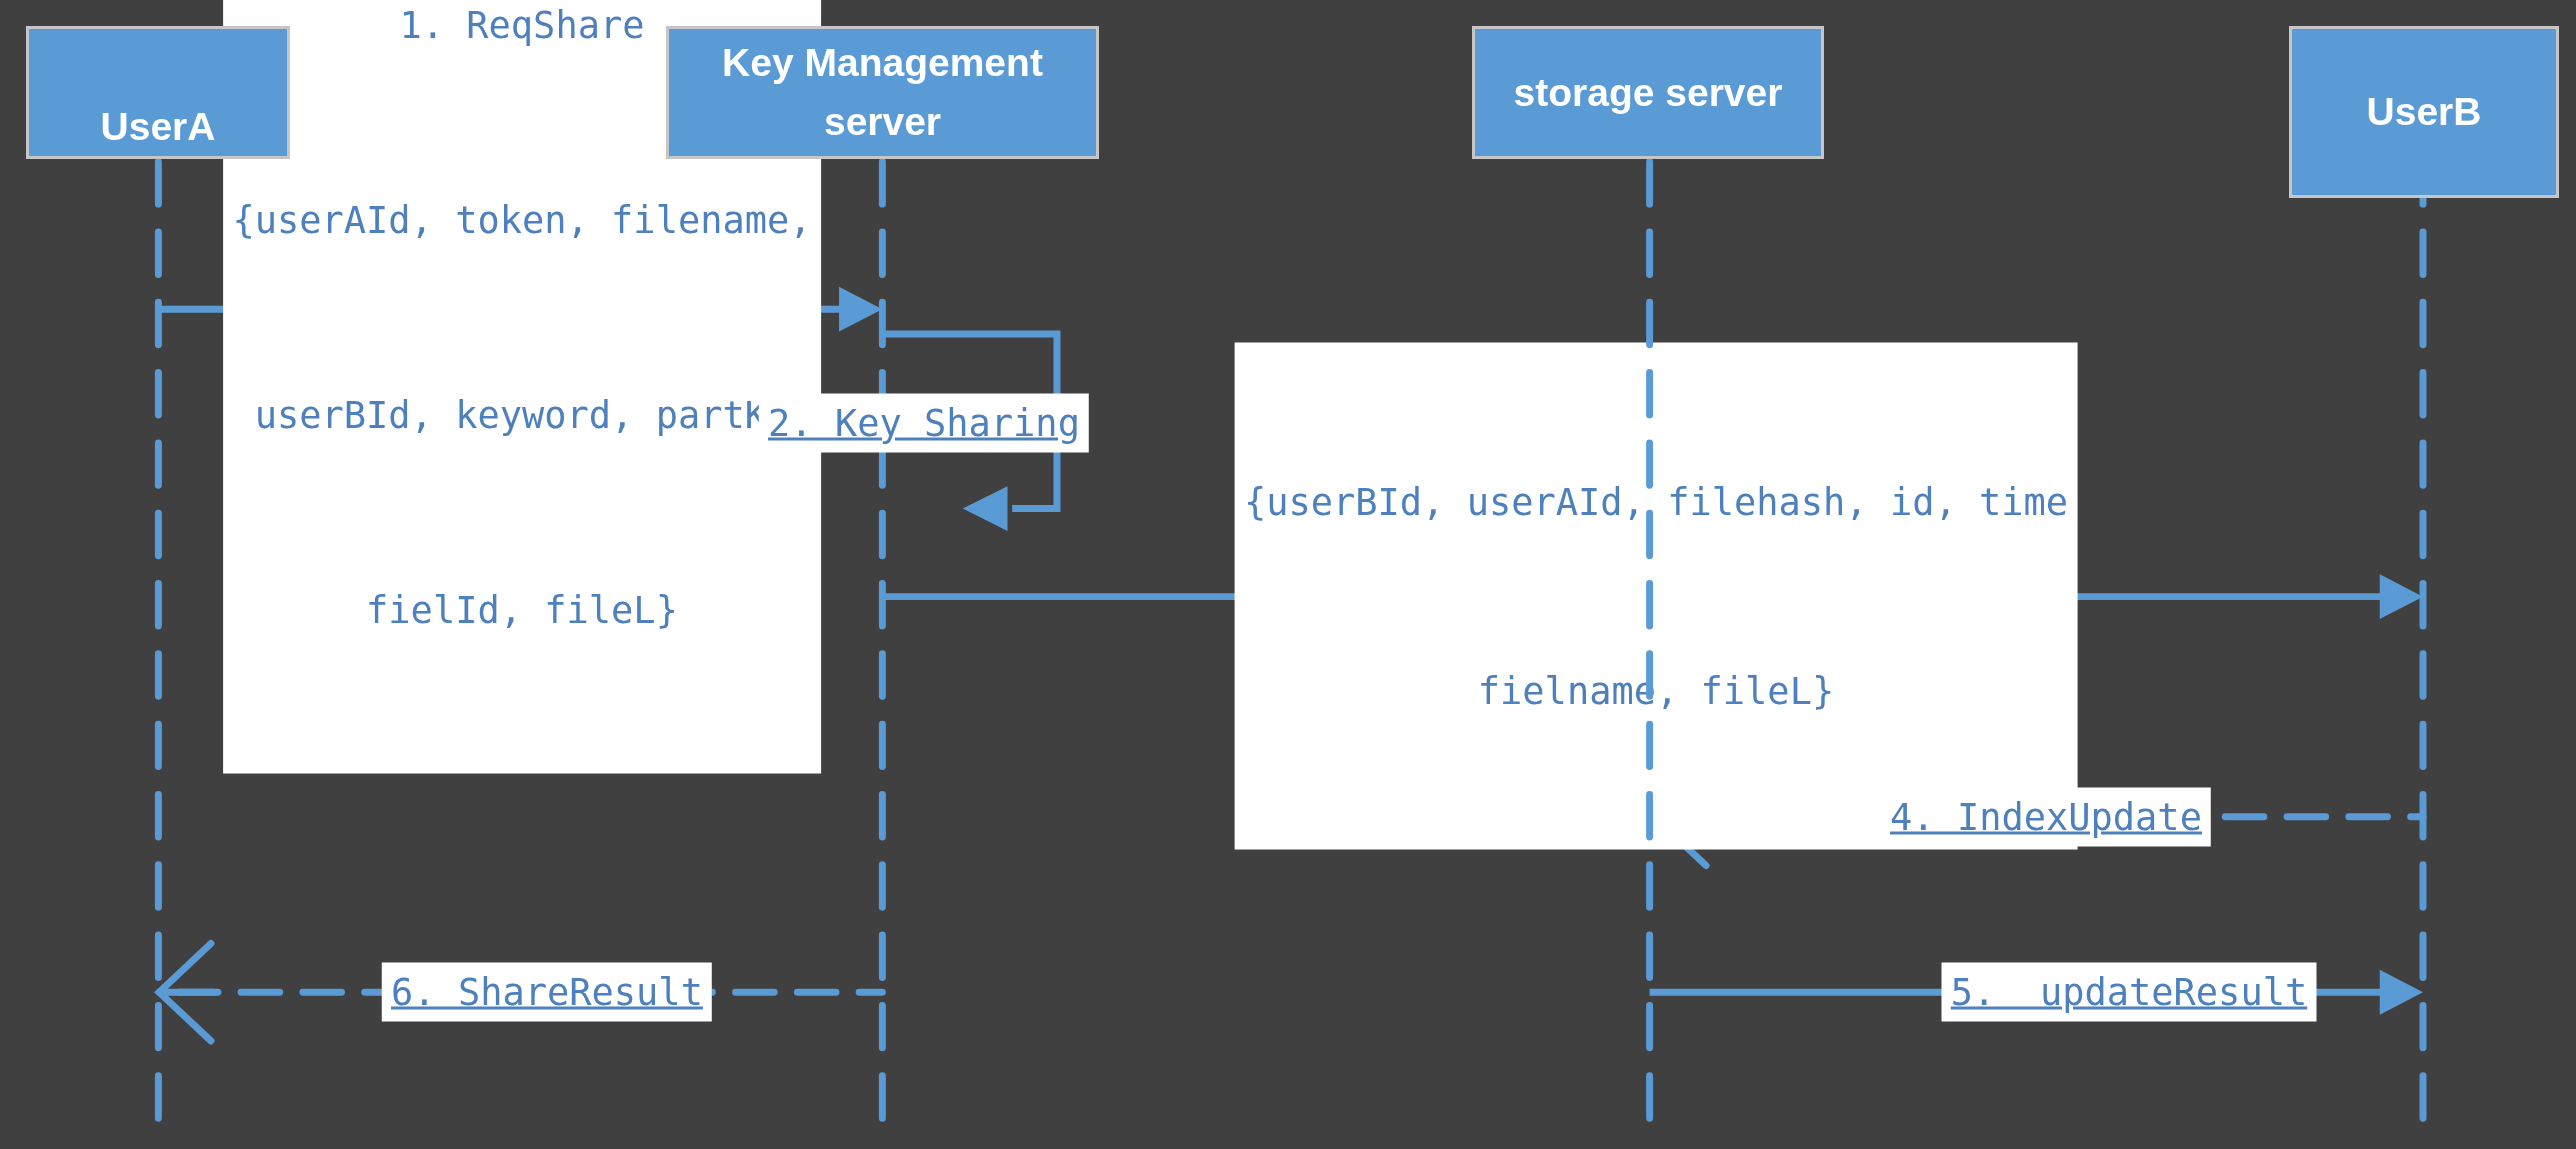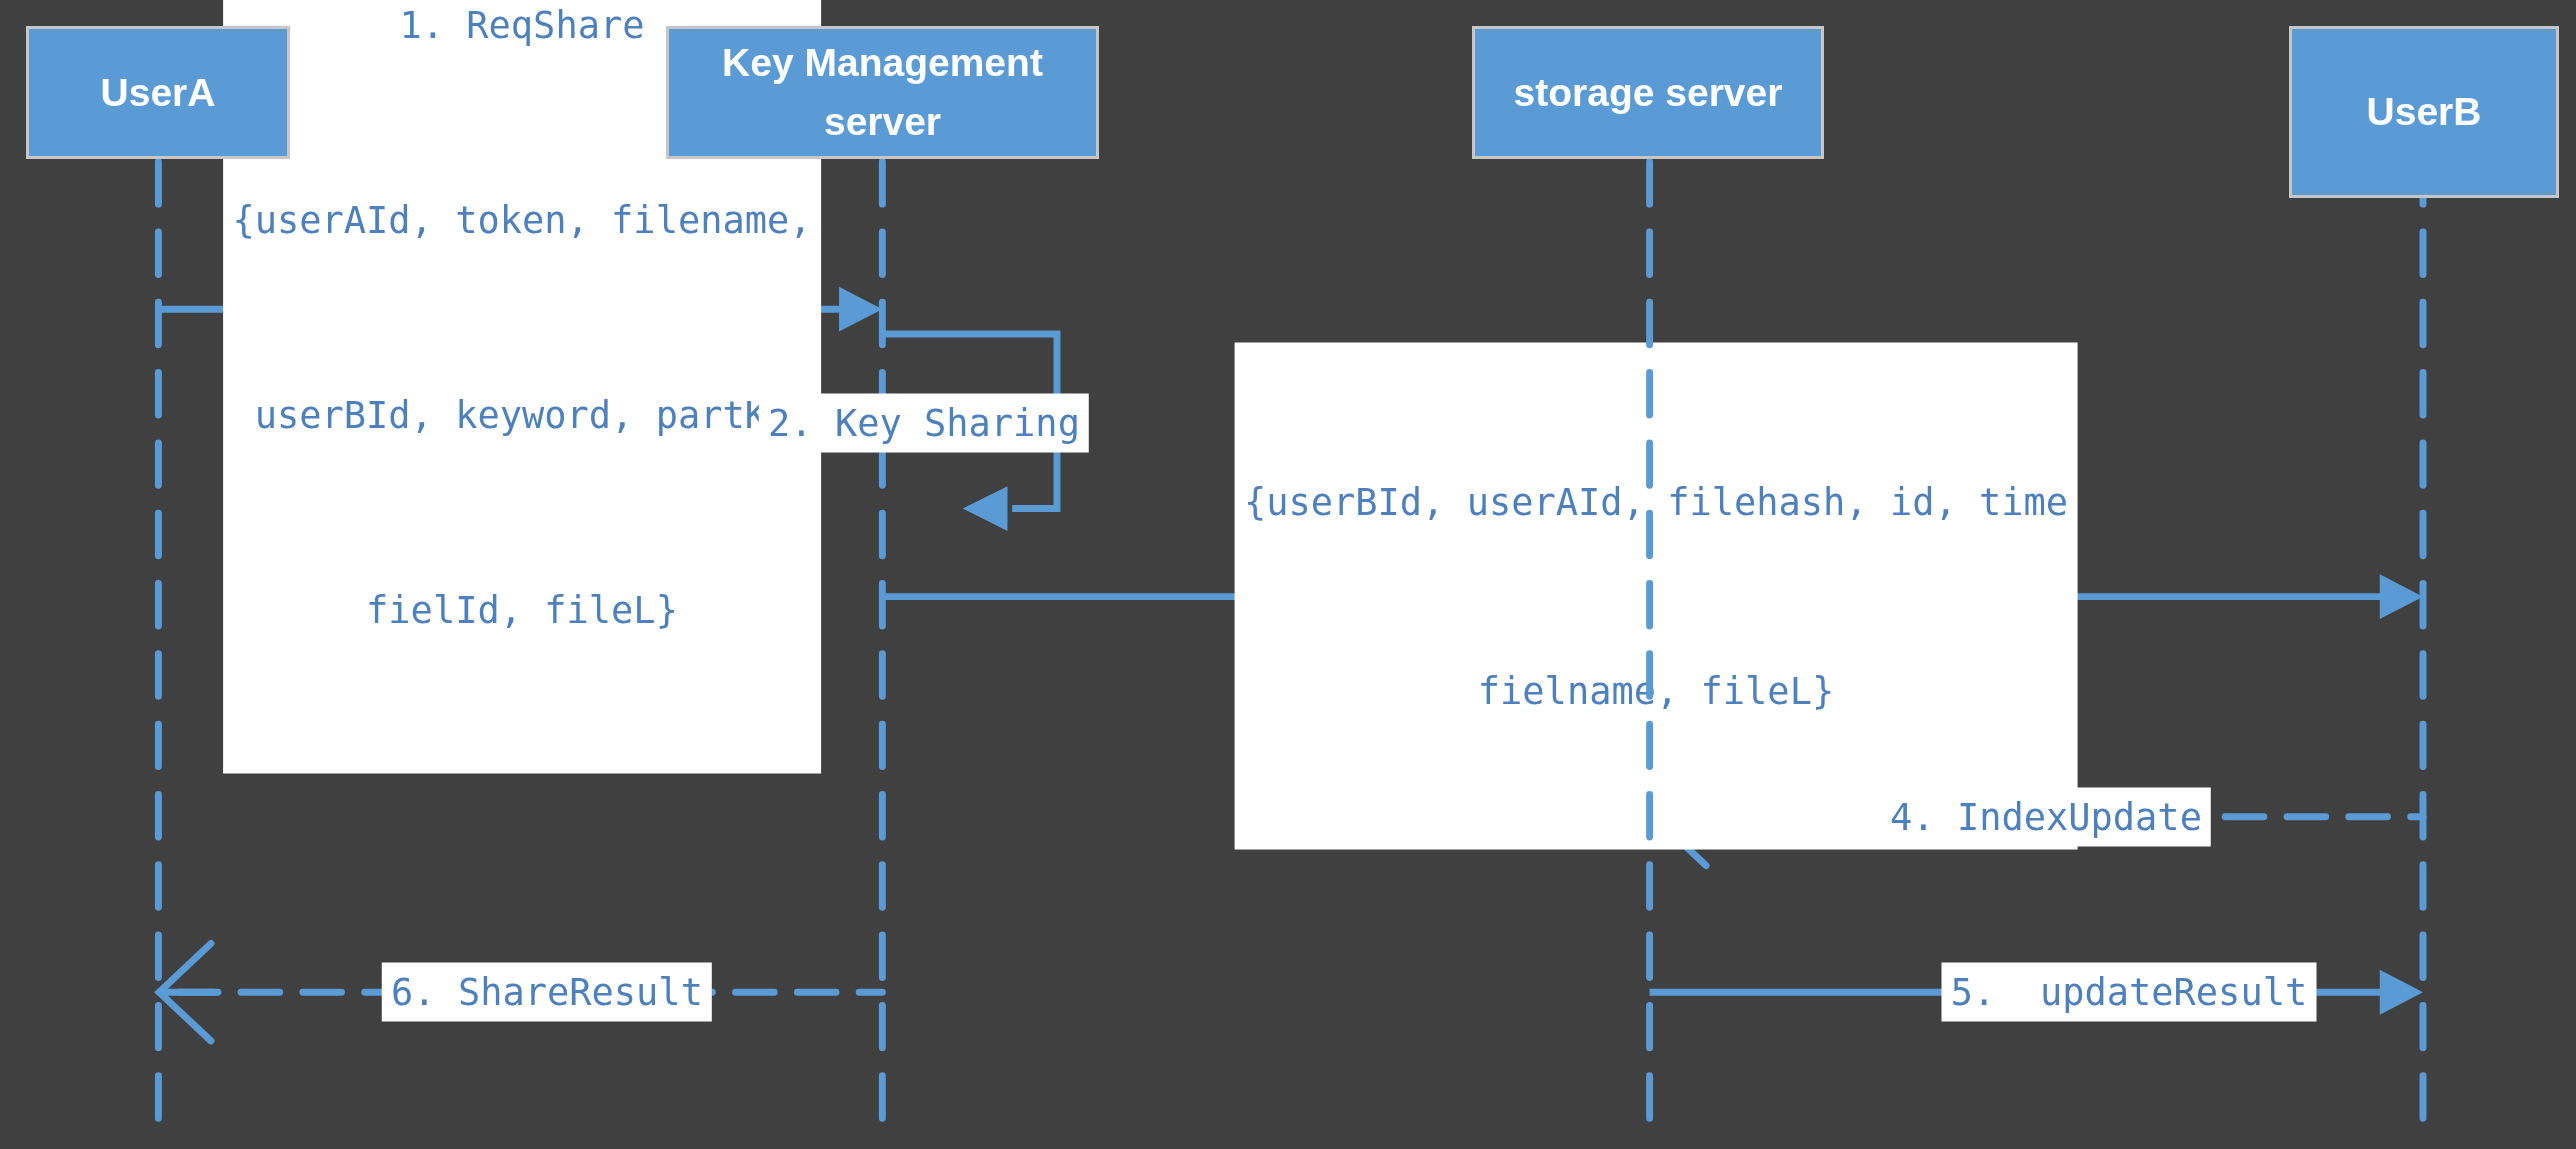--- a/index.html
+++ b/index.html
@@ -32,21 +32,21 @@
     background:#ffffff;
     color:#4d80bc;
     font-family:"DejaVu Sans Mono", monospace;
     font-size:37px;
     text-align:center;
     white-space:pre;
     padding:1.5px 9.3px;
   }
   .lh84{line-height:65px;}
   .lh82{line-height:63px;}
-  .lh72{line-height:56px;}
+  .lh72{line-height:56px;text-decoration:underline;}
 </style>
 </head>
 <body>
 
 <div class="canvas">
 
   <svg class="layer" width="2576" height="1150" viewBox="0 0 3334 1488" xmlns="http://www.w3.org/2000/svg">
 
     <line x1="205" y1="209" x2="205" y2="1458" stroke="#5b9bd5" stroke-width="9" stroke-dasharray="55 36" stroke-linecap="round"></line>
     <line x1="1142" y1="209" x2="1142" y2="1458" stroke="#5b9bd5" stroke-width="9" stroke-dasharray="55 36" stroke-linecap="round"></line>
@@ -88,21 +88,21 @@
   <div class="msg-label lh72" style="left:2046px; top:817px;">4. IndexUpdate</div>
 
   <div class="msg-label lh72" style="left:2129px; top:992px;">5.  updateResult</div>
 
   <div class="msg-label lh72" style="left:547px; top:992px;">6. ShareResult</div>
 
   <svg class="layer" width="2576" height="1150" viewBox="0 0 3334 1488" xmlns="http://www.w3.org/2000/svg">
     <line x1="2135" y1="209" x2="2135" y2="1458" stroke="#5b9bd5" stroke-width="9" stroke-dasharray="55 36" stroke-linecap="round"></line>
   </svg>
 
-  <div class="actor-box" style="left:26px; top:25.5px; width:264px; height:133px;">
+  <div class="actor-box" style="left:26px; top:25.5px; width:264px; height:133px;justify-content:flex-end;">
     <div>UserA</div>
   </div>
 
   <div class="actor-box" style="left:1472px; top:25.5px; width:352px; height:133px;">
     <div>storage server</div>
   </div>
 
   <div class="actor-box" style="left:666px; top:25.5px; width:433px; height:133px;">
     <div>Key Management</div>
     <div>server</div>

